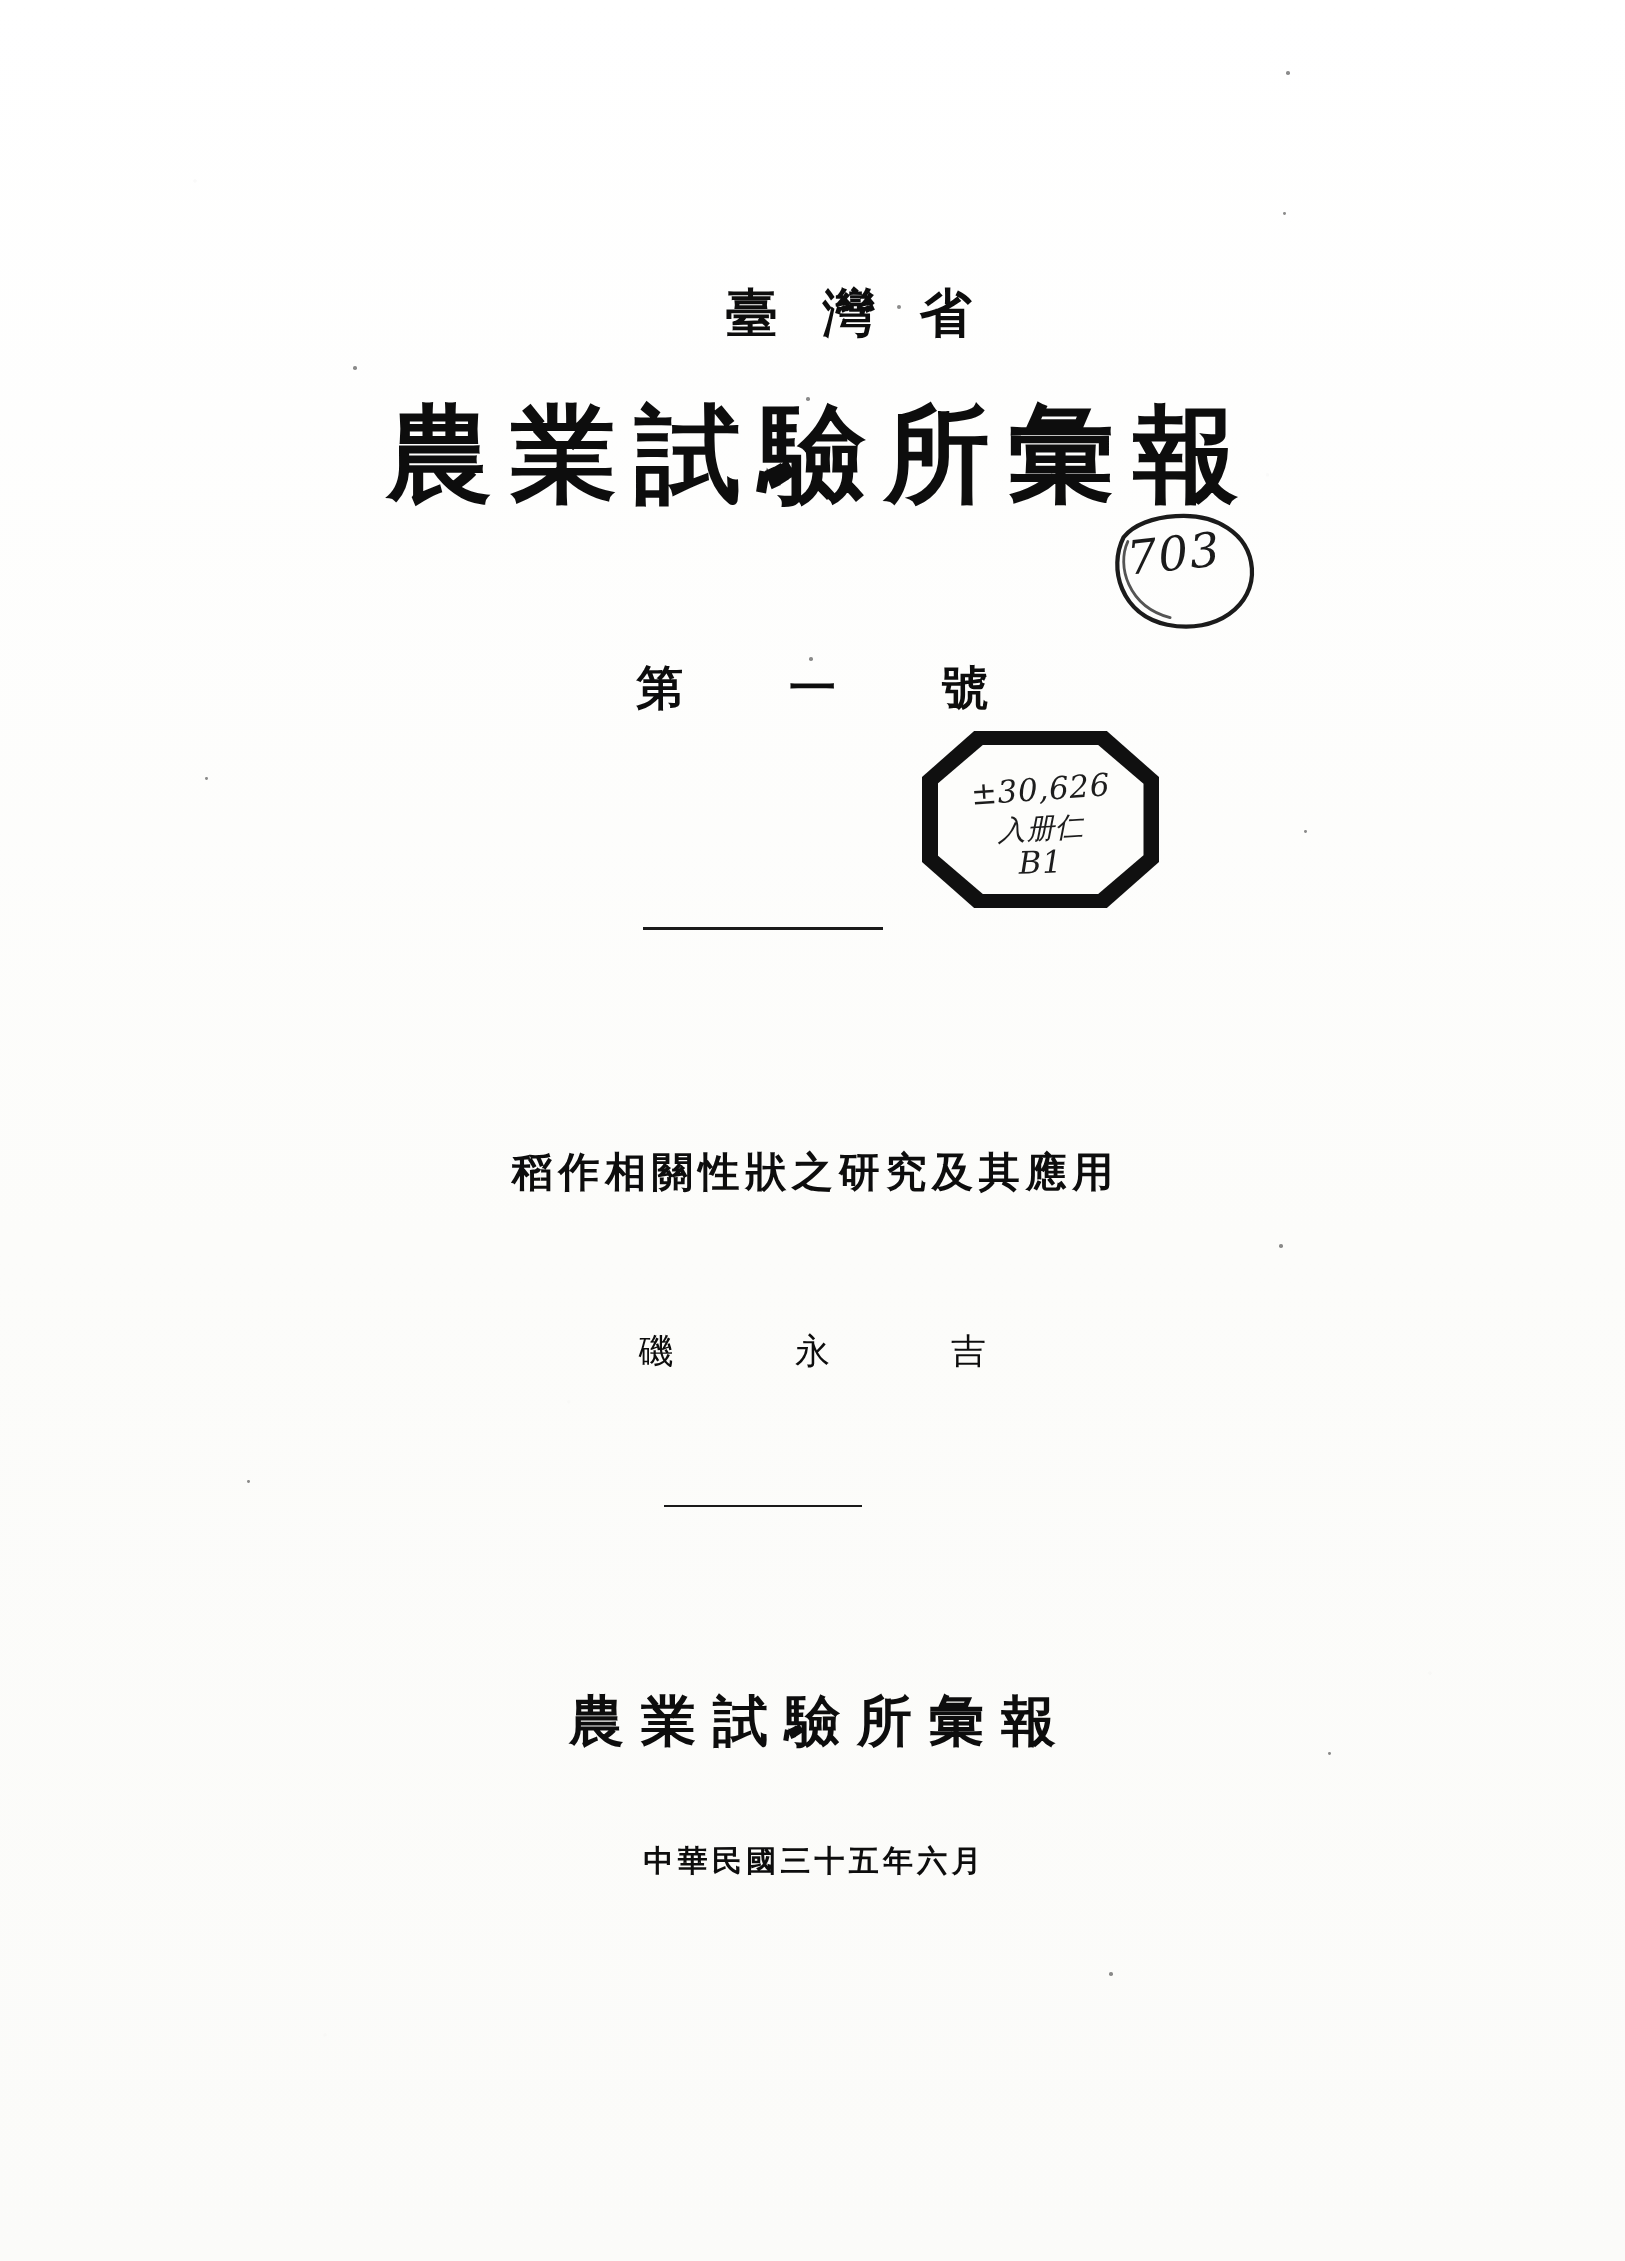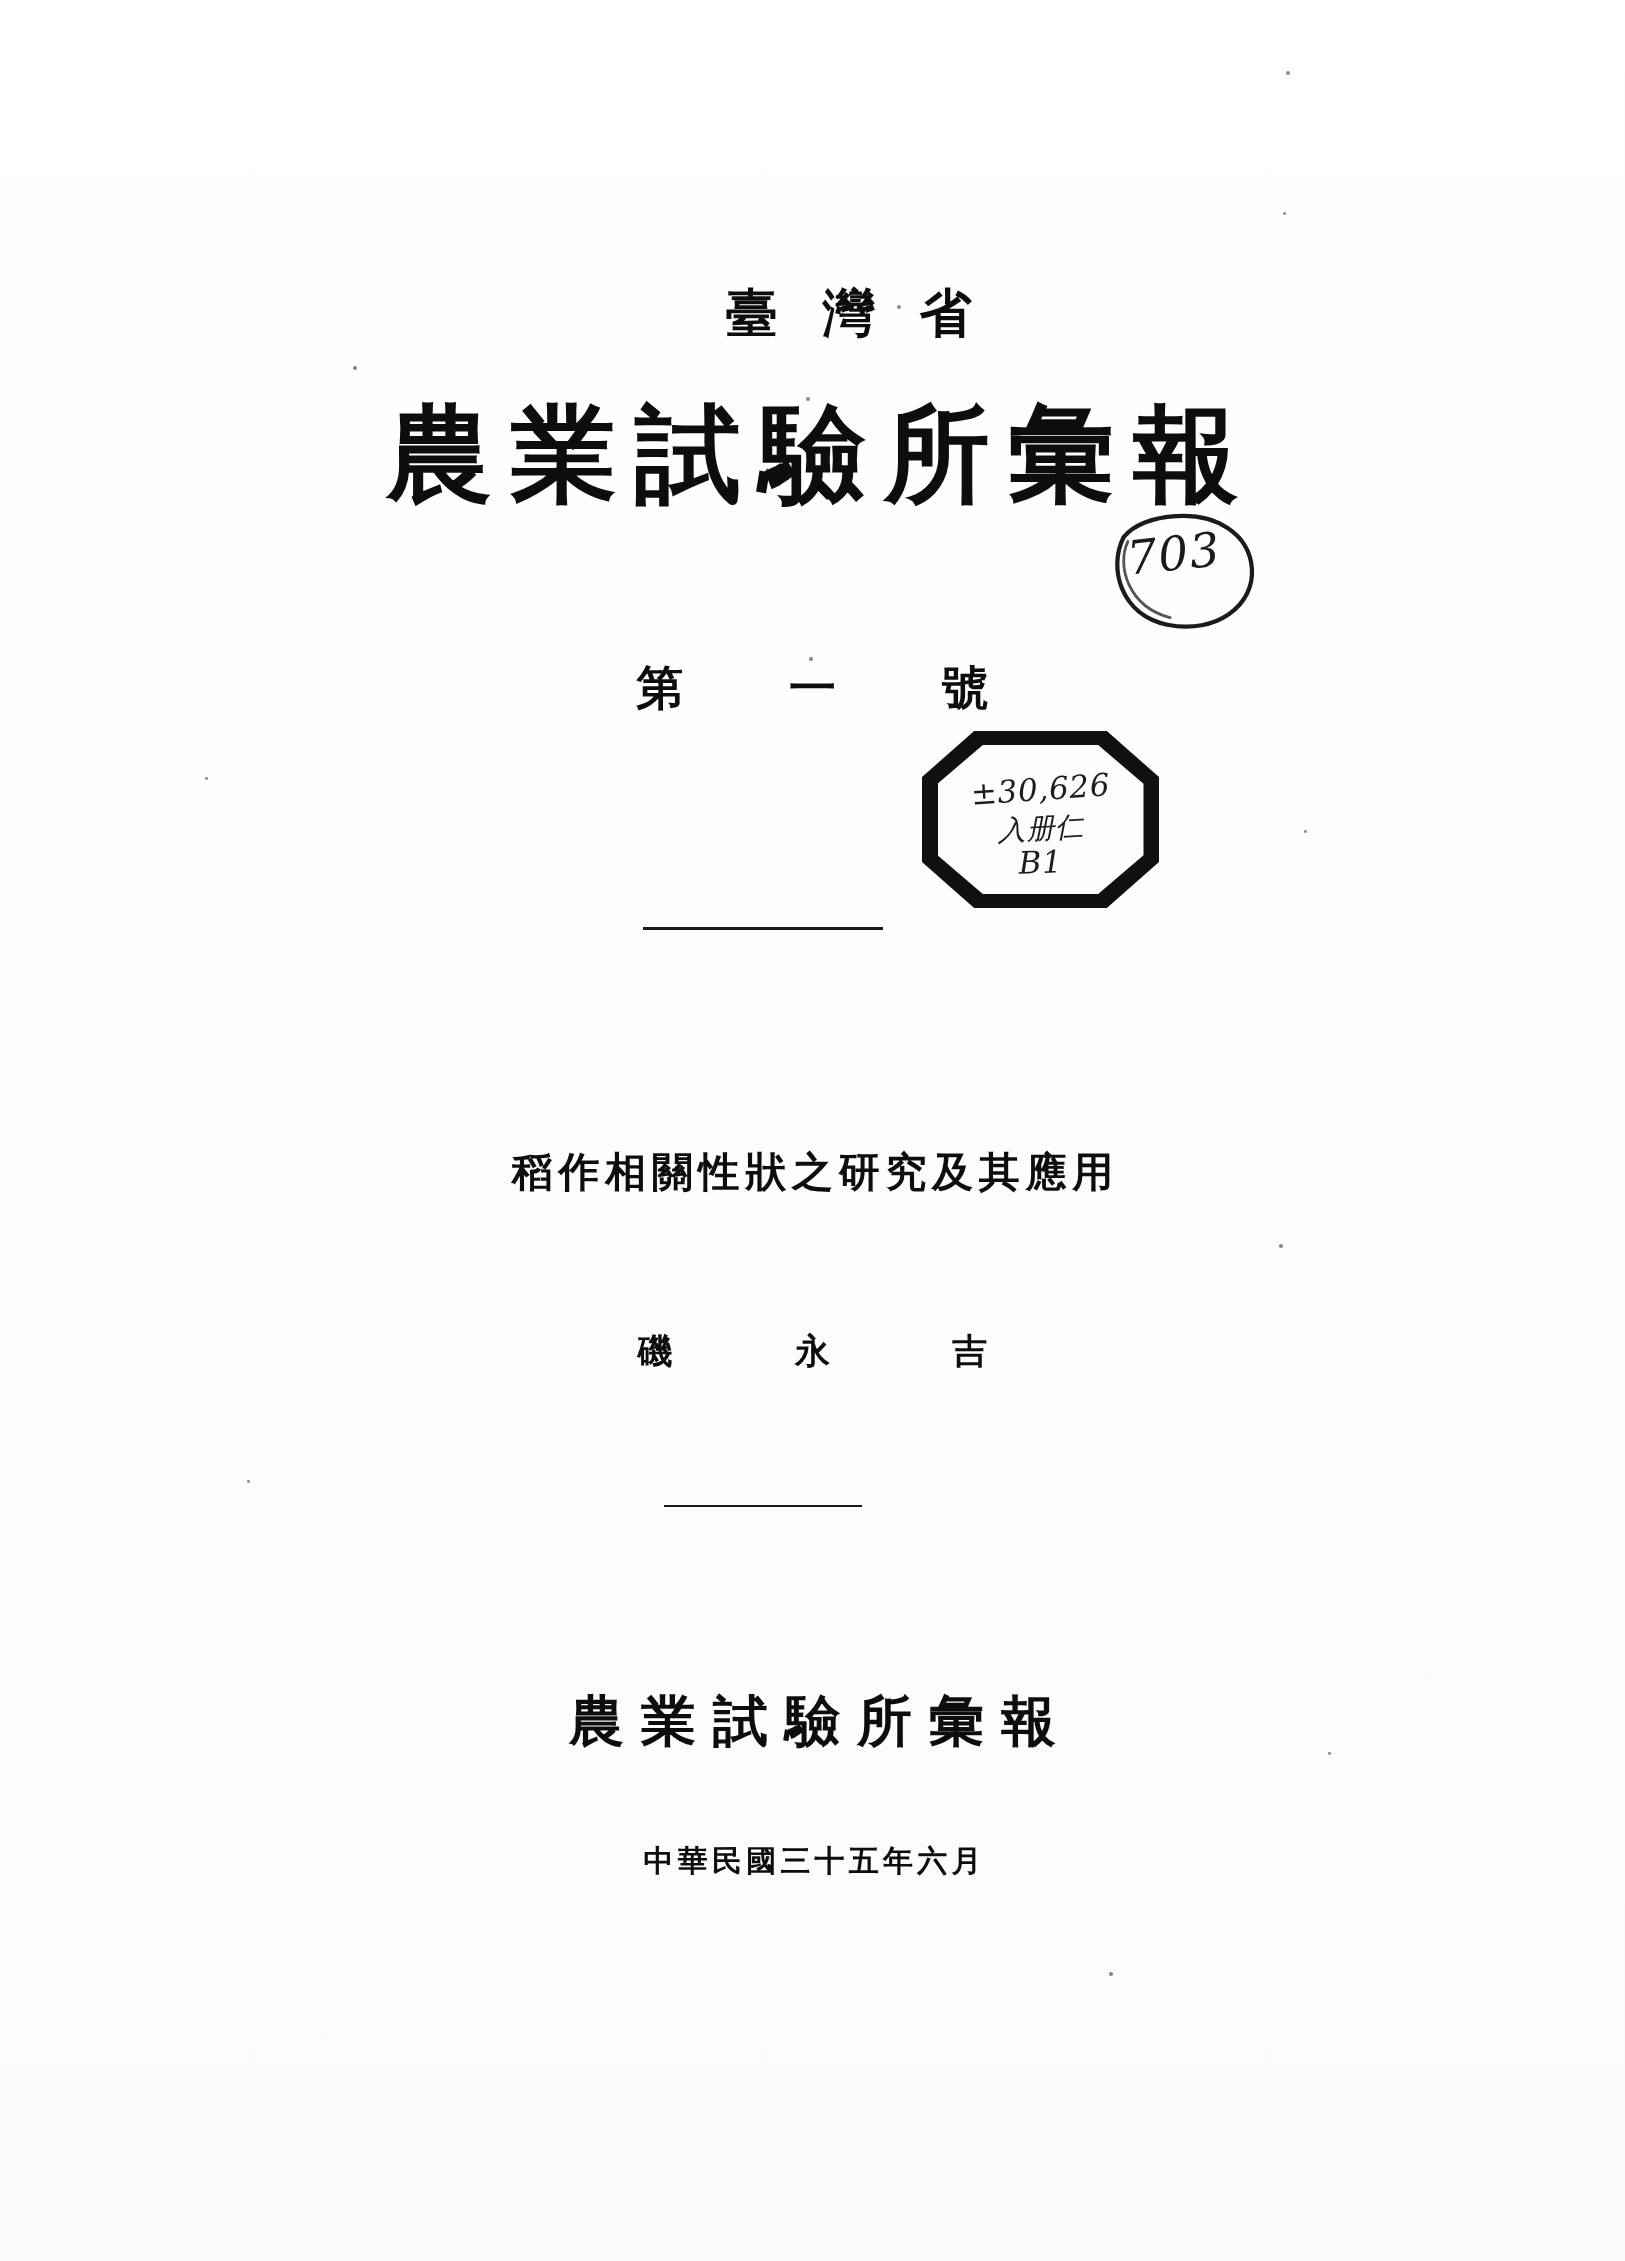--- a/index.html
+++ b/index.html
@@ -94,21 +94,21 @@
     text-indent: 5.7px;
     font-weight: 700;
     font-family: Liberation Sans, sans-serif;
   }
 
   .author {
     top: 1328px;
     font-size: 35px;
     letter-spacing: 55px;
     text-indent: 55px;
-    font-weight: 700;
+    font-weight: 400;
     font-family: "DejaVu Sans", "Liberation Sans", sans-serif;
   }
 
   .publisher {
     top: 1685px;
     font-size: 55px;
     letter-spacing: 17px;
     text-indent: 17px;
     font-weight: 700;
     font-family: "DejaVu Sans", "Liberation Sans", sans-serif;

